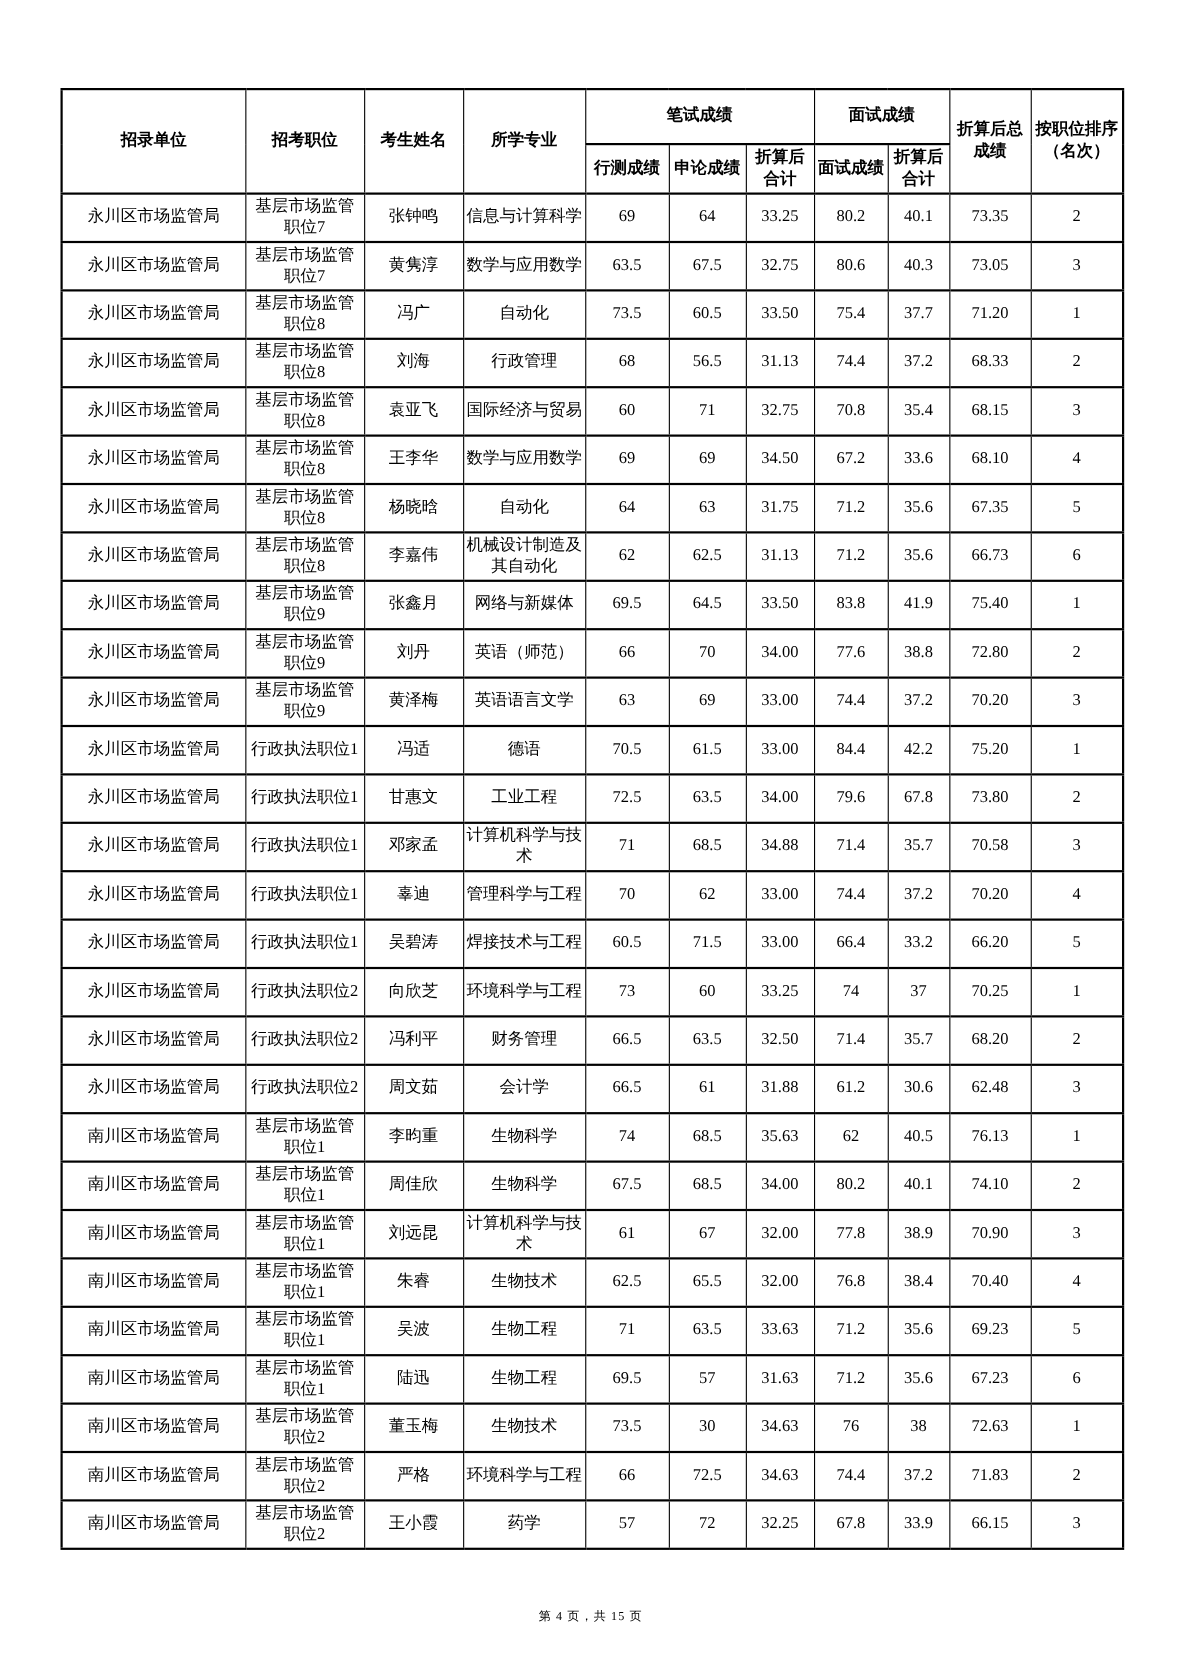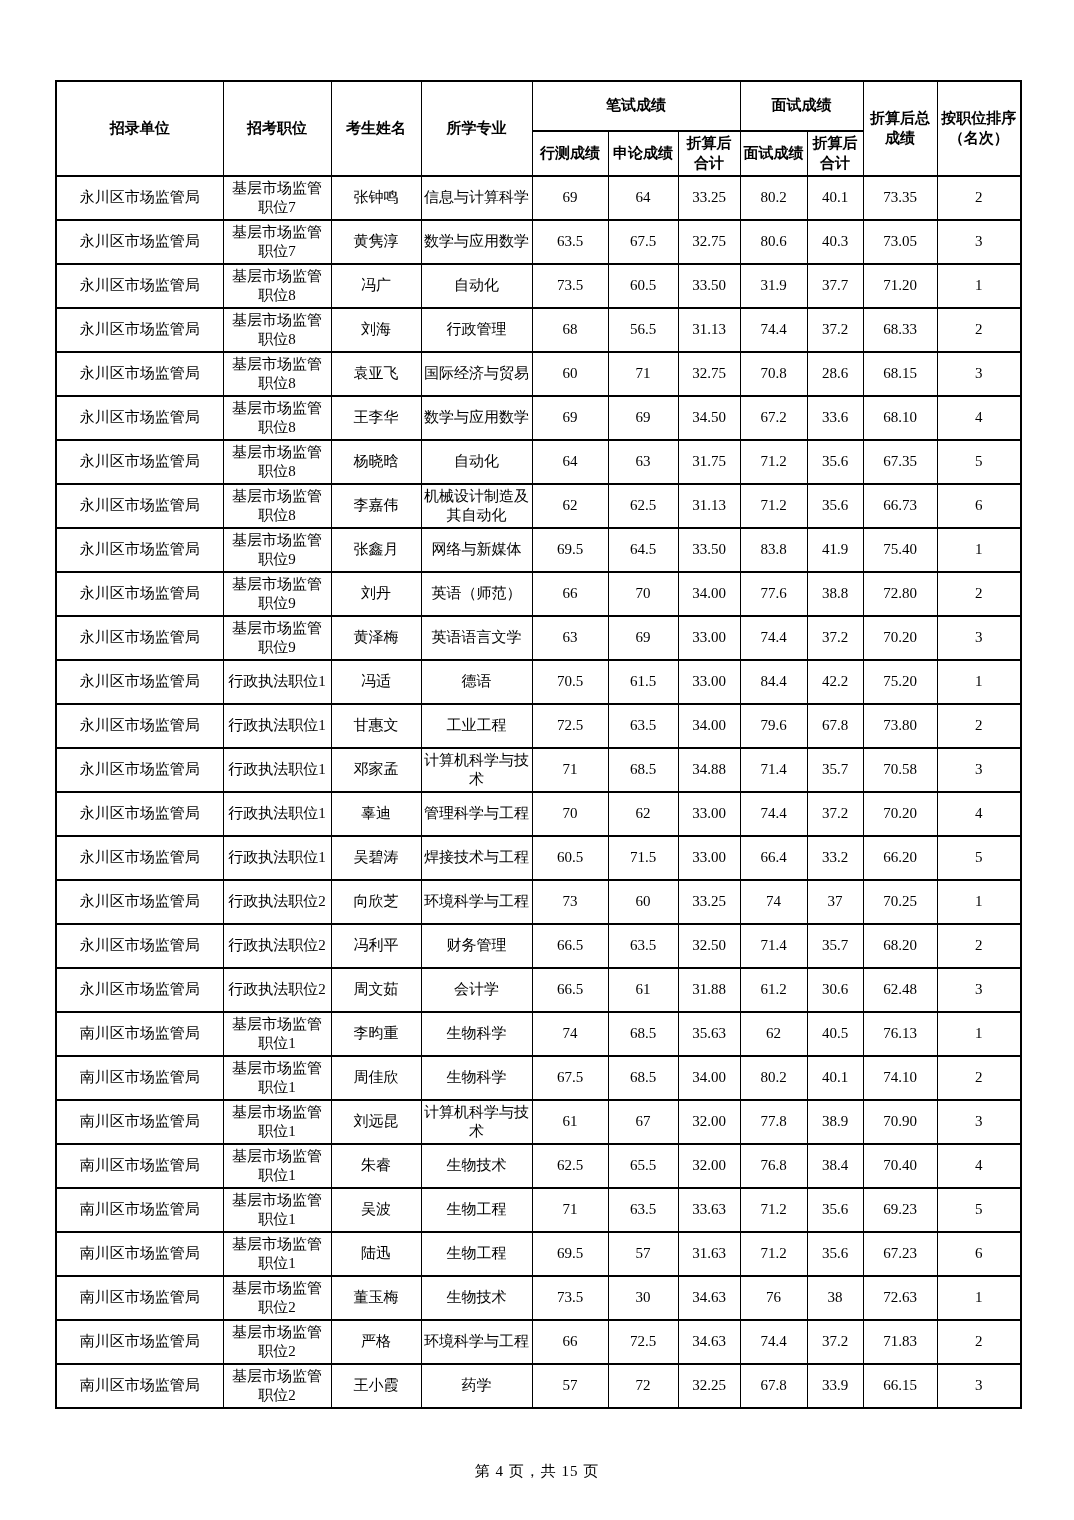--- a/index.html
+++ b/index.html
@@ -47,21 +47,21 @@
   .score-table td.col3 {
     text-align: center;
     padding: 0 2px;
   }
   .footer {
     position: absolute;
     left: 0;
     top: 1462px;
     width: 100%;
     text-align: center;
-    font-size: 15px;
+    font-size: 11px;
     letter-spacing: 1px;
   }
 </style>
 </head>
 <body>
 
 <div class="page">
 
   <table class="score-table">
     <colgroup>
@@ -124,21 +124,21 @@
           <td class="col10">3</td>
         </tr>
         <tr>
           <td class="col0">永川区市场监管局</td>
           <td class="col1">基层市场监管职位8</td>
           <td class="col2">冯广</td>
           <td class="col3">自动化</td>
           <td class="col4">73.5</td>
           <td class="col5">60.5</td>
           <td class="col6">33.50</td>
-          <td class="col7">31.9</td>
+          <td class="col7">75.4</td>
           <td class="col8">37.7</td>
           <td class="col9">71.20</td>
           <td class="col10">1</td>
         </tr>
         <tr>
           <td class="col0">永川区市场监管局</td>
           <td class="col1">基层市场监管职位8</td>
           <td class="col2">刘海</td>
           <td class="col3">行政管理</td>
           <td class="col4">68</td>
@@ -151,21 +151,21 @@
         </tr>
         <tr>
           <td class="col0">永川区市场监管局</td>
           <td class="col1">基层市场监管职位8</td>
           <td class="col2">袁亚飞</td>
           <td class="col3">国际经济与贸易</td>
           <td class="col4">60</td>
           <td class="col5">71</td>
           <td class="col6">32.75</td>
           <td class="col7">70.8</td>
-          <td class="col8">28.6</td>
+          <td class="col8">35.4</td>
           <td class="col9">68.15</td>
           <td class="col10">3</td>
         </tr>
         <tr>
           <td class="col0">永川区市场监管局</td>
           <td class="col1">基层市场监管职位8</td>
           <td class="col2">王李华</td>
           <td class="col3">数学与应用数学</td>
           <td class="col4">69</td>
           <td class="col5">69</td>

